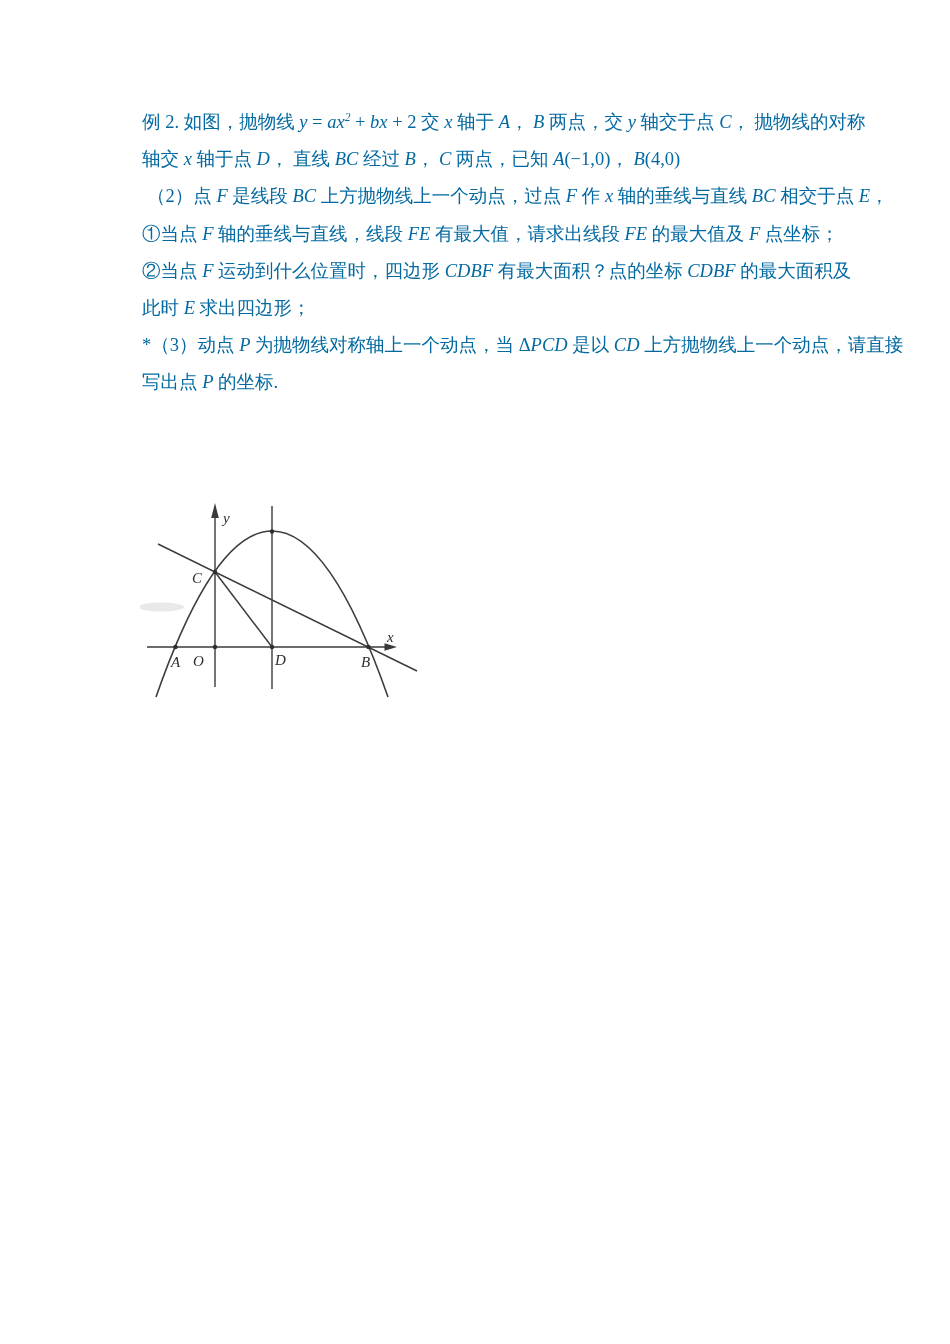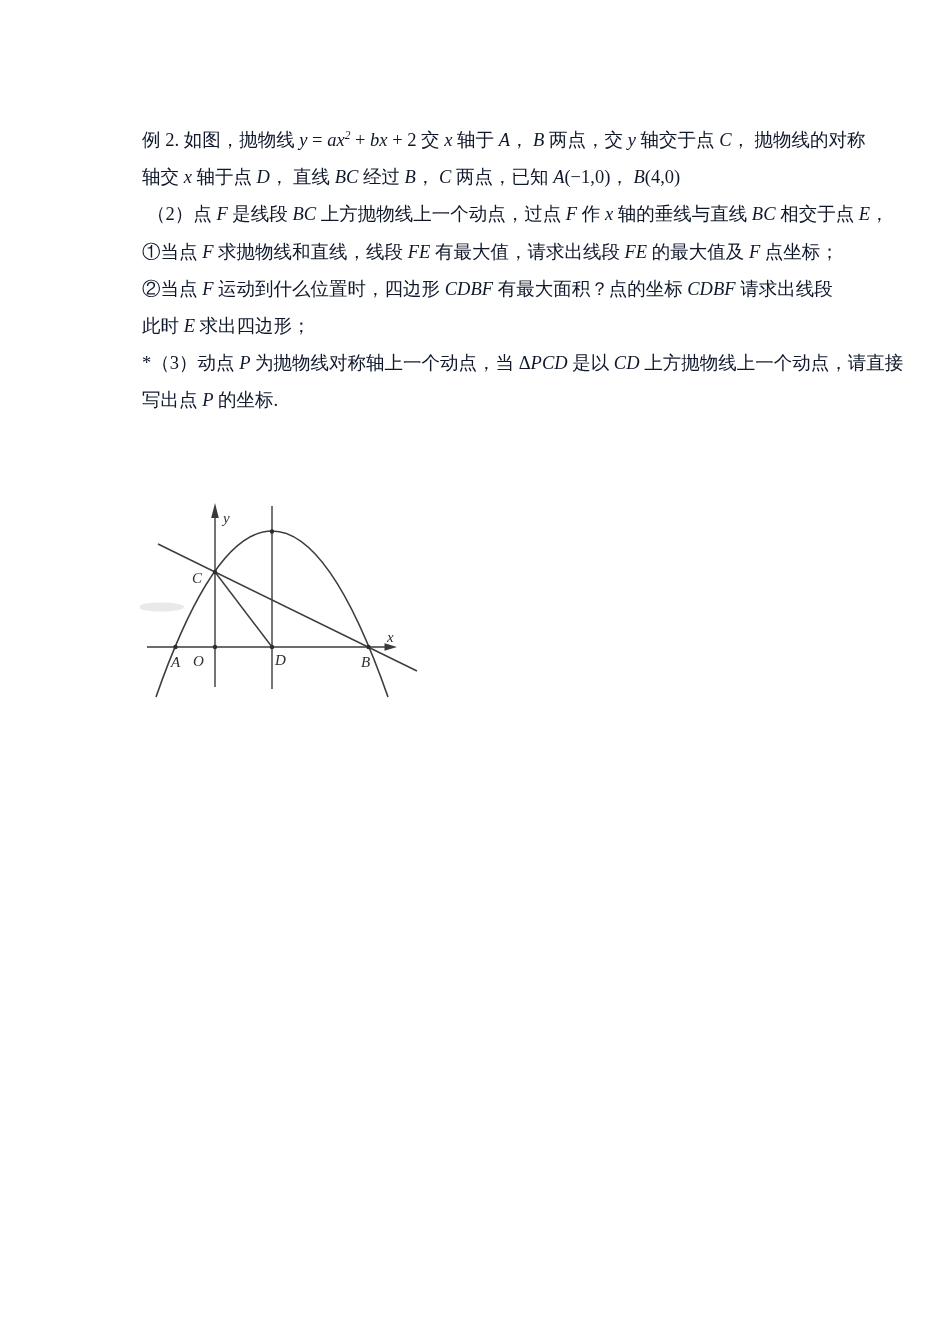--- a/index.html
+++ b/index.html
@@ -10,26 +10,26 @@
     position: relative;
     width: 950px;
     height: 1344px;
     background: #ffffff;
     overflow: hidden;
     color: #1b1b1b;
   }
   .text-block {
     position: absolute;
     left: 142px;
-    top: 122px;
+    top: 104px;
     width: 690px;
     font-size: 18.5px;
     line-height: 37.2px;
     font-family: "Liberation Serif", "DejaVu Serif", serif;
-    color: #0f172a;
+    color: #0369a1;
   }
   .line { white-space: nowrap; }
   .line.indent { padding-left: 5px; }
   .r-cn { font-family: "Liberation Serif", "DejaVu Serif", serif; }
   .r-it { font-style: italic; font-family: "Liberation Serif", "DejaVu Serif", serif; }
   .r-rm { font-family: "Liberation Serif", "DejaVu Serif", serif; }
   .r-sup {
     font-style: italic;
     vertical-align: super;
     font-size: 0.62em;
@@ -56,22 +56,22 @@
 </style>
 </head>
 <body>
 
 <div class="page">
 
   <div class="text-block" id="problem-text">
       <div class="line"><span class="r-cn">例 2. 如图，抛物线 </span><span class="r-it">y</span><span class="r-rm"> = </span><span class="r-it">ax</span><span class="r-sup">2</span><span class="r-rm"> + </span><span class="r-it">bx</span><span class="r-rm"> + 2 </span><span class="r-cn">交 </span><span class="r-it">x</span><span class="r-cn"> 轴于 </span><span class="r-it">A</span><span class="r-cn">， </span><span class="r-it">B</span><span class="r-cn"> 两点，交 </span><span class="r-it">y</span><span class="r-cn"> 轴交于点 </span><span class="r-it">C</span><span class="r-cn">， 抛物线的对称</span></div>
       <div class="line"><span class="r-cn">轴交 </span><span class="r-it">x</span><span class="r-cn"> 轴于点 </span><span class="r-it">D</span><span class="r-cn">， 直线 </span><span class="r-it">BC</span><span class="r-cn"> 经过 </span><span class="r-it">B</span><span class="r-cn">， </span><span class="r-it">C</span><span class="r-cn"> 两点，已知 </span><span class="r-it">A</span><span class="r-rm">(−1,0)</span><span class="r-cn">， </span><span class="r-it">B</span><span class="r-rm">(4,0)</span></div>
       <div class="line indent"><span class="r-cn">（2）点 </span><span class="r-it">F</span><span class="r-cn"> 是线段 </span><span class="r-it">BC</span><span class="r-cn"> 上方抛物线上一个动点，过点 </span><span class="r-it">F</span><span class="r-cn"> 作 </span><span class="r-it">x</span><span class="r-cn"> 轴的垂线与直线 </span><span class="r-it">BC</span><span class="r-cn"> 相交于点 </span><span class="r-it">E</span><span class="r-cn">，</span></div>
-      <div class="line"><span class="r-cn">①当点 </span><span class="r-it">F</span><span class="r-cn"> 求抛物线和直线，线段 </span><span class="r-it">FE</span><span class="r-cn"> 有最大值，请求出线段 </span><span class="r-it">FE</span><span class="r-cn"> 的最大值及 </span><span class="r-it">F</span><span class="r-cn"> 点坐标；</span></div>
-      <div class="line"><span class="r-cn">②当点 </span><span class="r-it">F</span><span class="r-cn"> 运动到什么位置时，四边形 </span><span class="r-it">CDBF</span><span class="r-cn"> 有最大面积？点的坐标 </span><span class="r-it">CDBF</span><span class="r-cn"> 请求出线段</span></div>
+      <div class="line"><span class="r-cn">①当点 </span><span class="r-it">F</span><span class="r-cn"> 轴的垂线与直线，线段 </span><span class="r-it">FE</span><span class="r-cn"> 有最大值，请求出线段 </span><span class="r-it">FE</span><span class="r-cn"> 的最大值及 </span><span class="r-it">F</span><span class="r-cn"> 点坐标；</span></div>
+      <div class="line"><span class="r-cn">②当点 </span><span class="r-it">F</span><span class="r-cn"> 运动到什么位置时，四边形 </span><span class="r-it">CDBF</span><span class="r-cn"> 有最大面积？点的坐标 </span><span class="r-it">CDBF</span><span class="r-cn"> 的最大面积及</span></div>
       <div class="line"><span class="r-cn">此时 </span><span class="r-it">E</span><span class="r-cn"> 求出四边形；</span></div>
       <div class="line"><span class="r-rm">*</span><span class="r-cn">（3）动点 </span><span class="r-it">P</span><span class="r-cn"> 为抛物线对称轴上一个动点，当 </span><span class="r-rm">Δ</span><span class="r-it">PCD</span><span class="r-cn"> 是以 </span><span class="r-it">CD</span><span class="r-cn"> 上方抛物线上一个动点，请直接</span></div>
       <div class="line"><span class="r-cn">写出点 </span><span class="r-it">P</span><span class="r-cn"> 的坐标.</span></div>
     </div>
 
   <div class="figure">
     <svg width="302" height="214" viewBox="0 0 302 214">
 
       <ellipse cx="21" cy="110" rx="23" ry="4.5" fill="#c9c9c9" opacity="0.4"></ellipse>
 

